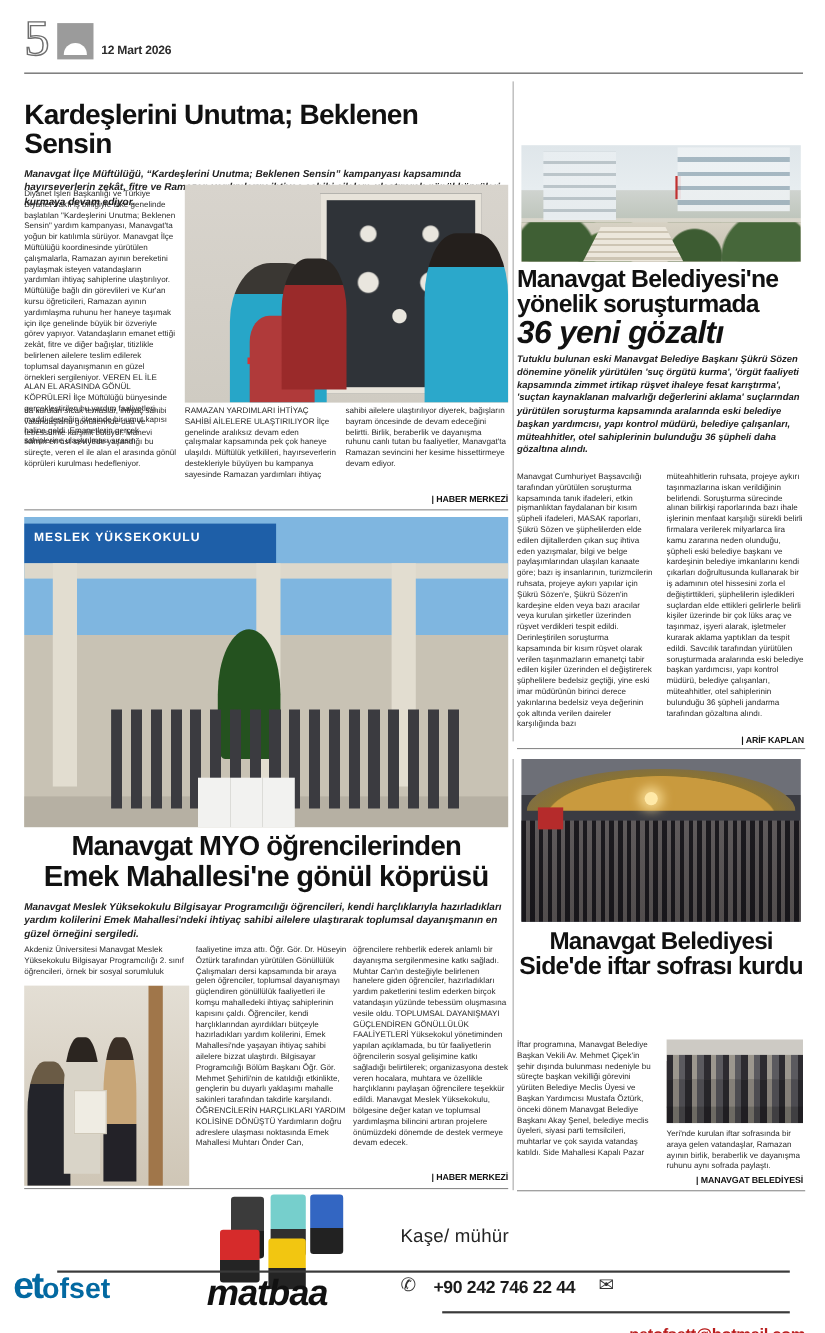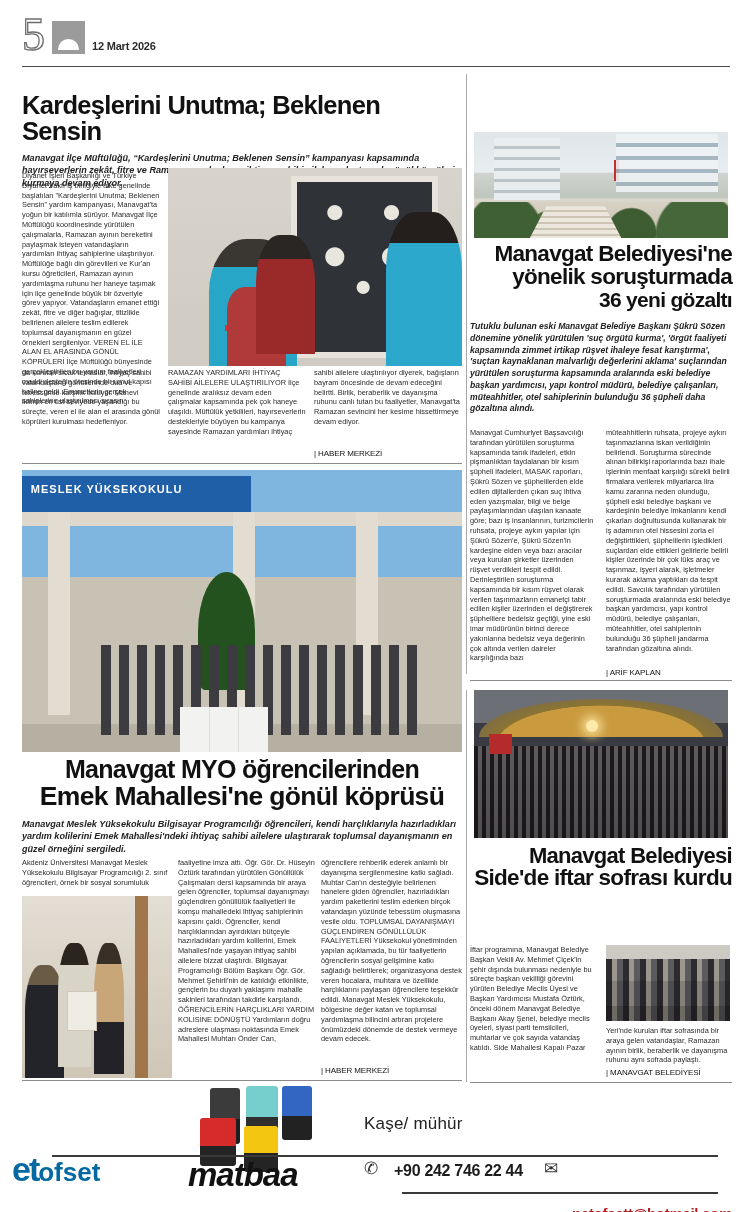--- a/index.html
+++ b/index.html
@@ -54,21 +54,21 @@
     line-height: 1.02;
   }
   .lede {
     font-style: italic; font-weight: 700; font-size: 9.1px; line-height: 1.37;
     color: #222;
   }
   .bodytxt {
     font-size: 7.35px; line-height: 1.335; color: #2a2a2a; text-align: left;
     hyphens: auto;
   }
-  .byline { font-size: 8px; font-weight: 400; margin-top: 5px; color:#111; letter-spacing:-0.1px;}
+  .byline { font-size: 8px; font-weight: 700; text-align: right; margin-top: 5px; color:#111; letter-spacing:-0.1px;}
   .hr-thin { height:1px; background:#8a8a8a; }
   .vr { width:1px; background:#a8a8a8; }
 
   
   .photo { position: relative; overflow: hidden; background:#cfd6da; }
 
   .ph-building{
     background:
       linear-gradient(180deg,#dfe6ea 0%,#e7edf0 38%,#cfd3cf 39%,#bfc6bd 62%,#d9d6cb 63%,#cdc8b9 100%);
   }
@@ -232,24 +232,24 @@
   <div class="hr-thin" style="position:absolute;left:22px;top:463px;width:440px;"></div>
 
   <div class="vr" style="position:absolute;left:466px;top:74px;height:600px;"></div>
 
   <div class="photo ph-building" style="position:absolute;left:474px;top:132px;width:254px;height:106px;">
     <div class="ph-b-green"></div>
     <div class="ph-b-stairs"></div>
     <div class="ph-b-flag"></div>
   </div>
 
-  <div style="position:absolute;left:470px;top:243px;width:262px;text-align:right;">
+  <div style="position:absolute;left:470px;top:243px;width:262px;text-align:left;">
     <div class="hl-xl" style="font-size:22.5px;">Manavgat Belediyesi'ne</div>
     <div class="hl-xl" style="font-size:22.5px;">yönelik soruşturmada</div>
-    <div class="hl-xl" style="font-size:21px;">36 yeni gözaltı</div>
+    <div class="hl-xl" style="font-size:29px;font-style:italic;">36 yeni gözaltı</div>
   </div>
 
   <div class="lede" style="position:absolute;left:470px;top:321px;width:262px;font-size:8.6px;">Tutuklu bulunan eski Manavgat Belediye Başkanı Şükrü Sözen dönemine yönelik yürütülen 'suç örgütü kurma', 'örgüt faaliyeti kapsamında  zimmet irtikap rüşvet ihaleye fesat karıştırma', 'suçtan kaynaklanan malvarlığı değerlerini aklama' suçlarından yürütülen soruşturma kapsamında aralarında eski belediye başkan yardımcısı, yapı kontrol müdürü, belediye çalışanları, müteahhitler, otel sahiplerinin bulunduğu 36 şüpheli daha gözaltına alındı.</div>
 
   <div class="bodytxt" style="position:absolute;left:470px;top:428px;width:125px;height:238px;overflow:hidden;">Manavgat Cumhuriyet Başsavcılığı tarafından yürütülen soruşturma kapsamında tanık ifadeleri, etkin pişmanlıktan faydalanan bir kısım şüpheli ifadeleri, MASAK raporları, Şükrü Sözen ve şüphelilerden elde edilen dijitallerden çıkan suç ihtiva eden yazışmalar, bilgi ve belge paylaşımlarından ulaşılan kanaate göre; bazı iş insanlarının, turizmcilerin ruhsata, projeye aykırı yapılar için Şükrü Sözen'e, Şükrü Sözen'in kardeşine elden veya bazı aracılar veya kurulan şirketler üzerinden rüşvet verdikleri tespit edildi. Derinleştirilen soruşturma kapsamında bir kısım rüşvet olarak verilen taşınmazların emanetçi tabir edilen kişiler üzerinden el değiştirerek şüphelilere bedelsiz geçtiği, yine eski imar müdürünün birinci derece yakınlarına bedelsiz veya değerinin çok altında verilen daireler karşılığında bazı</div>
   <div class="bodytxt" style="position:absolute;left:606px;top:428px;width:125px;height:238px;overflow:hidden;">müteahhitlerin ruhsata, projeye aykırı taşınmazlarına iskan verildiğinin belirlendi.
 Soruşturma sürecinde alınan bilirkişi raporlarında bazı ihale işlerinin menfaat karşılığı sürekli belirli firmalara verilerek milyarlarca lira kamu zararına neden olunduğu, şüpheli eski belediye başkanı ve kardeşinin belediye imkanlarını kendi çıkarları doğrultusunda kullanarak bir iş adamının otel hissesini zorla el değiştirttikleri, şüphelilerin işledikleri suçlardan elde ettikleri gelirlerle belirli kişiler üzerinde bir çok lüks araç ve taşınmaz, işyeri alarak, işletmeler kurarak aklama yaptıkları da tespit edildi.
 Savcılık tarafından yürütülen soruşturmada aralarında eski belediye başkan yardımcısı, yapı kontrol müdürü, belediye çalışanları, müteahhitler, otel sahiplerinin bulunduğu 36 şüpheli jandarma tarafından gözaltına alındı.</div>
   <div class="byline" style="position:absolute;left:606px;top:663px;width:125px;">| ARİF KAPLAN</div>
 
@@ -296,21 +296,21 @@
   <div class="hr-thin" style="position:absolute;left:22px;top:1080px;width:440px;"></div>
   <div class="vr" style="position:absolute;left:466px;top:690px;height:392px;"></div>
 
   <div class="photo ph-iftar" style="position:absolute;left:474px;top:690px;width:254px;height:148px;">
     <div class="roof"></div>
     <div class="crowd"></div>
     <div class="flag"></div>
     <div class="light"></div>
   </div>
 
-  <div style="position:absolute;left:470px;top:845px;width:262px;text-align:right;">
+  <div style="position:absolute;left:470px;top:845px;width:262px;text-align:center;">
     <div class="hl-xl" style="font-size:22px;">Manavgat Belediyesi</div>
     <div class="hl-xl" style="font-size:22.5px;">Side'de iftar sofrası kurdu</div>
   </div>
 
   <div class="bodytxt" style="position:absolute;left:470px;top:945px;width:128px;height:126px;overflow:hidden;">İftar programına, Manavgat Belediye Başkan Vekili Av. Mehmet Çiçek'in şehir dışında bulunması nedeniyle bu süreçte başkan vekilliği görevini yürüten Belediye Meclis Üyesi ve Başkan Yardımcısı Mustafa Öztürk, önceki dönem Manavgat Belediye Başkanı Akay Şenel, belediye meclis üyeleri, siyasi parti temsilcileri, muhtarlar ve çok sayıda vatandaş katıldı.
 Side Mahallesi Kapalı Pazar</div>
 
   <div class="photo ph-crowd" style="position:absolute;left:606px;top:945px;width:124px;height:76px;">
     <div class="row r1"></div>
     <div class="row r2"></div>

